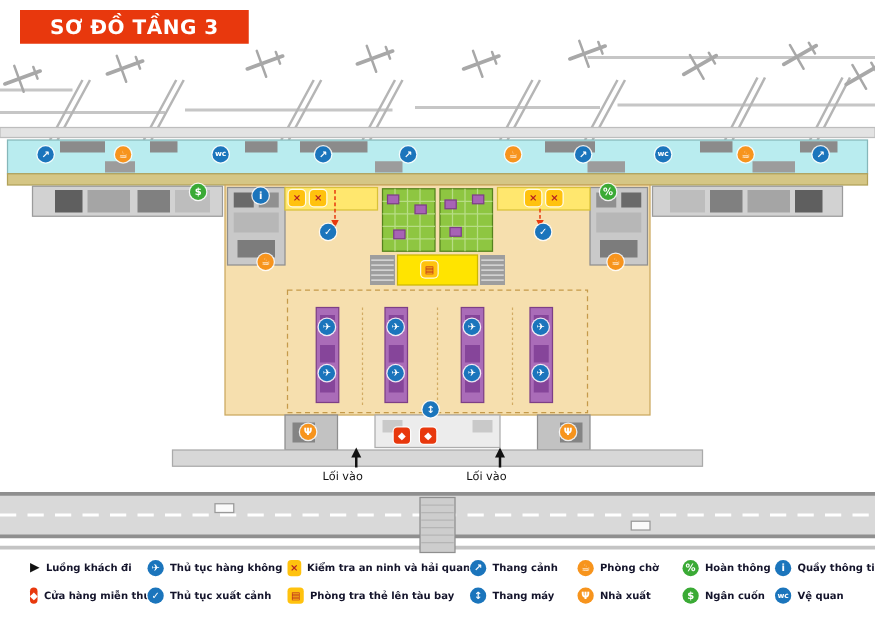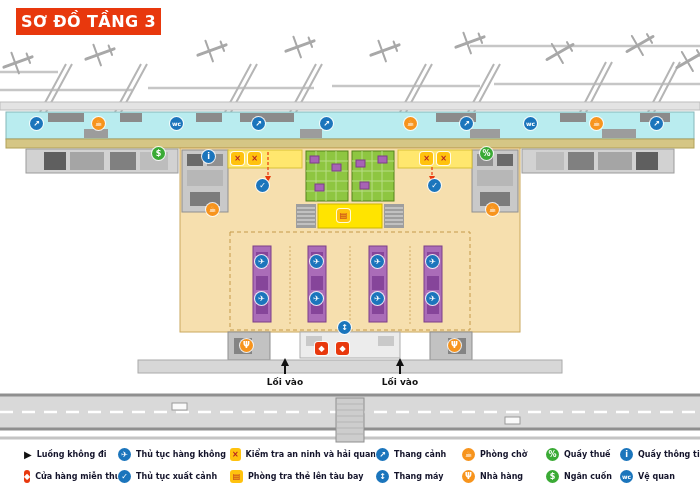--- a/index.html
+++ b/index.html
@@ -1,31 +1,31 @@
 <!DOCTYPE html>
 <html><head>
 <meta charset="utf-8">
 <style>
   html,body{margin:0;padding:0;background:#fff;}
   .stage{position:relative;width:700px;height:495px;background:#ffffff;overflow:hidden;
          font-family:"DejaVu Sans","Liberation Sans",sans-serif;}
   .title-badge{position:absolute;left:16px;top:8px;background:#e8380d;color:#fff;
-exp               font-size:11px;font-weight:bold;padding:4px 5px;letter-spacing:.4px;}
+exp               font-size:11px;font-weight:bold;padding:4px 24px;letter-spacing:.4px;}
   .plan{position:absolute;left:0;top:0;}
   .badge{display:inline-block;width:13px;height:13px;border-radius:50%;font-size:8px;
          line-height:13px;text-align:center;font-weight:bold;box-shadow:0 0 0 1px rgba(255,255,255,.85);}
   .map-badge{position:absolute;z-index:5;}
   .b-blue{background:#1b75bc;color:#fff;}
   .b-orange{background:#f7941d;color:#fff;}
   .b-green{background:#3aaa35;color:#fff;}
   .b-red{background:#e8380d;color:#fff;}
   .b-yellow{background:#ffc20e;color:#b51e23;}
   .sq{border-radius:3px;}
   .wc{font-size:6px;letter-spacing:0;}
-  .entrance-label{position:absolute;width:54px;text-align:center;font-size:9px;font-weight:bold;color:#111;}
+  .entrance-label{position:absolute;width:54px;text-align:left;font-size:9px;font-weight:normal;color:#111;}
   .legend{position:absolute;left:0;top:448px;width:700px;display:grid;
           grid-template-columns:94px 112px 146px 86px 84px 74px auto;
           grid-row-gap:9px;padding-left:24px;box-sizing:border-box;}
   .legend-item{display:flex;align-items:center;gap:5px;}
   .legend-label{font-size:8px;font-weight:bold;color:#14142b;white-space:nowrap;}
   .flow-glyph{color:#111;font-size:10px;font-weight:bold;line-height:13px;}
 </style>
 </head>
 <body>
 
@@ -266,41 +266,41 @@
   <span class="badge map-badge b-blue" style="left:338px;top:321px">↕</span>
   <span class="badge map-badge b-red sq" style="left:315px;top:342px">◆</span>
   <span class="badge map-badge b-red sq" style="left:336px;top:342px">◆</span>
 
   <div class="entrance-label" style="left:258px;top:377px">Lối vào</div>
   <div class="entrance-label" style="left:373px;top:377px">Lối vào</div>
 
   <div class="legend">
     <div class="legend-item">
       <span class="flow-glyph">▶</span>
-      <span class="legend-label">Luồng không đi</span>
+      <span class="legend-label">Luồng khách đi</span>
     </div>
     <div class="legend-item">
       <span class="badge b-blue">✈</span>
       <span class="legend-label">Thủ tục hàng không</span>
     </div>
     <div class="legend-item">
       <span class="badge b-yellow sq">×</span>
       <span class="legend-label">Kiểm tra an ninh và hải quan</span>
     </div>
     <div class="legend-item">
       <span class="badge b-blue">↗</span>
       <span class="legend-label">Thang cảnh</span>
     </div>
     <div class="legend-item">
       <span class="badge b-orange">☕</span>
       <span class="legend-label">Phòng chờ</span>
     </div>
     <div class="legend-item">
       <span class="badge b-green">%</span>
-      <span class="legend-label">Quầy thuế</span>
+      <span class="legend-label">Hoàn thông</span>
     </div>
     <div class="legend-item">
       <span class="badge b-blue">i</span>
       <span class="legend-label">Quầy thông tin</span>
     </div>
 
     <div class="legend-item">
       <span class="badge b-red sq">◆</span>
       <span class="legend-label">Cửa hàng miễn thuế</span>
     </div>
@@ -311,21 +311,21 @@
     <div class="legend-item">
       <span class="badge b-yellow sq">▤</span>
       <span class="legend-label">Phòng tra thẻ lên tàu bay</span>
     </div>
     <div class="legend-item">
       <span class="badge b-blue">↕</span>
       <span class="legend-label">Thang máy</span>
     </div>
     <div class="legend-item">
       <span class="badge b-orange">Ψ</span>
-      <span class="legend-label">Nhà hàng</span>
+      <span class="legend-label">Nhà xuất</span>
     </div>
     <div class="legend-item">
       <span class="badge b-green">$</span>
       <span class="legend-label">Ngân cuốn</span>
     </div>
     <div class="legend-item">
       <span class="badge b-blue wc">wc</span>
       <span class="legend-label">Vệ quan</span>
     </div>
   </div>

